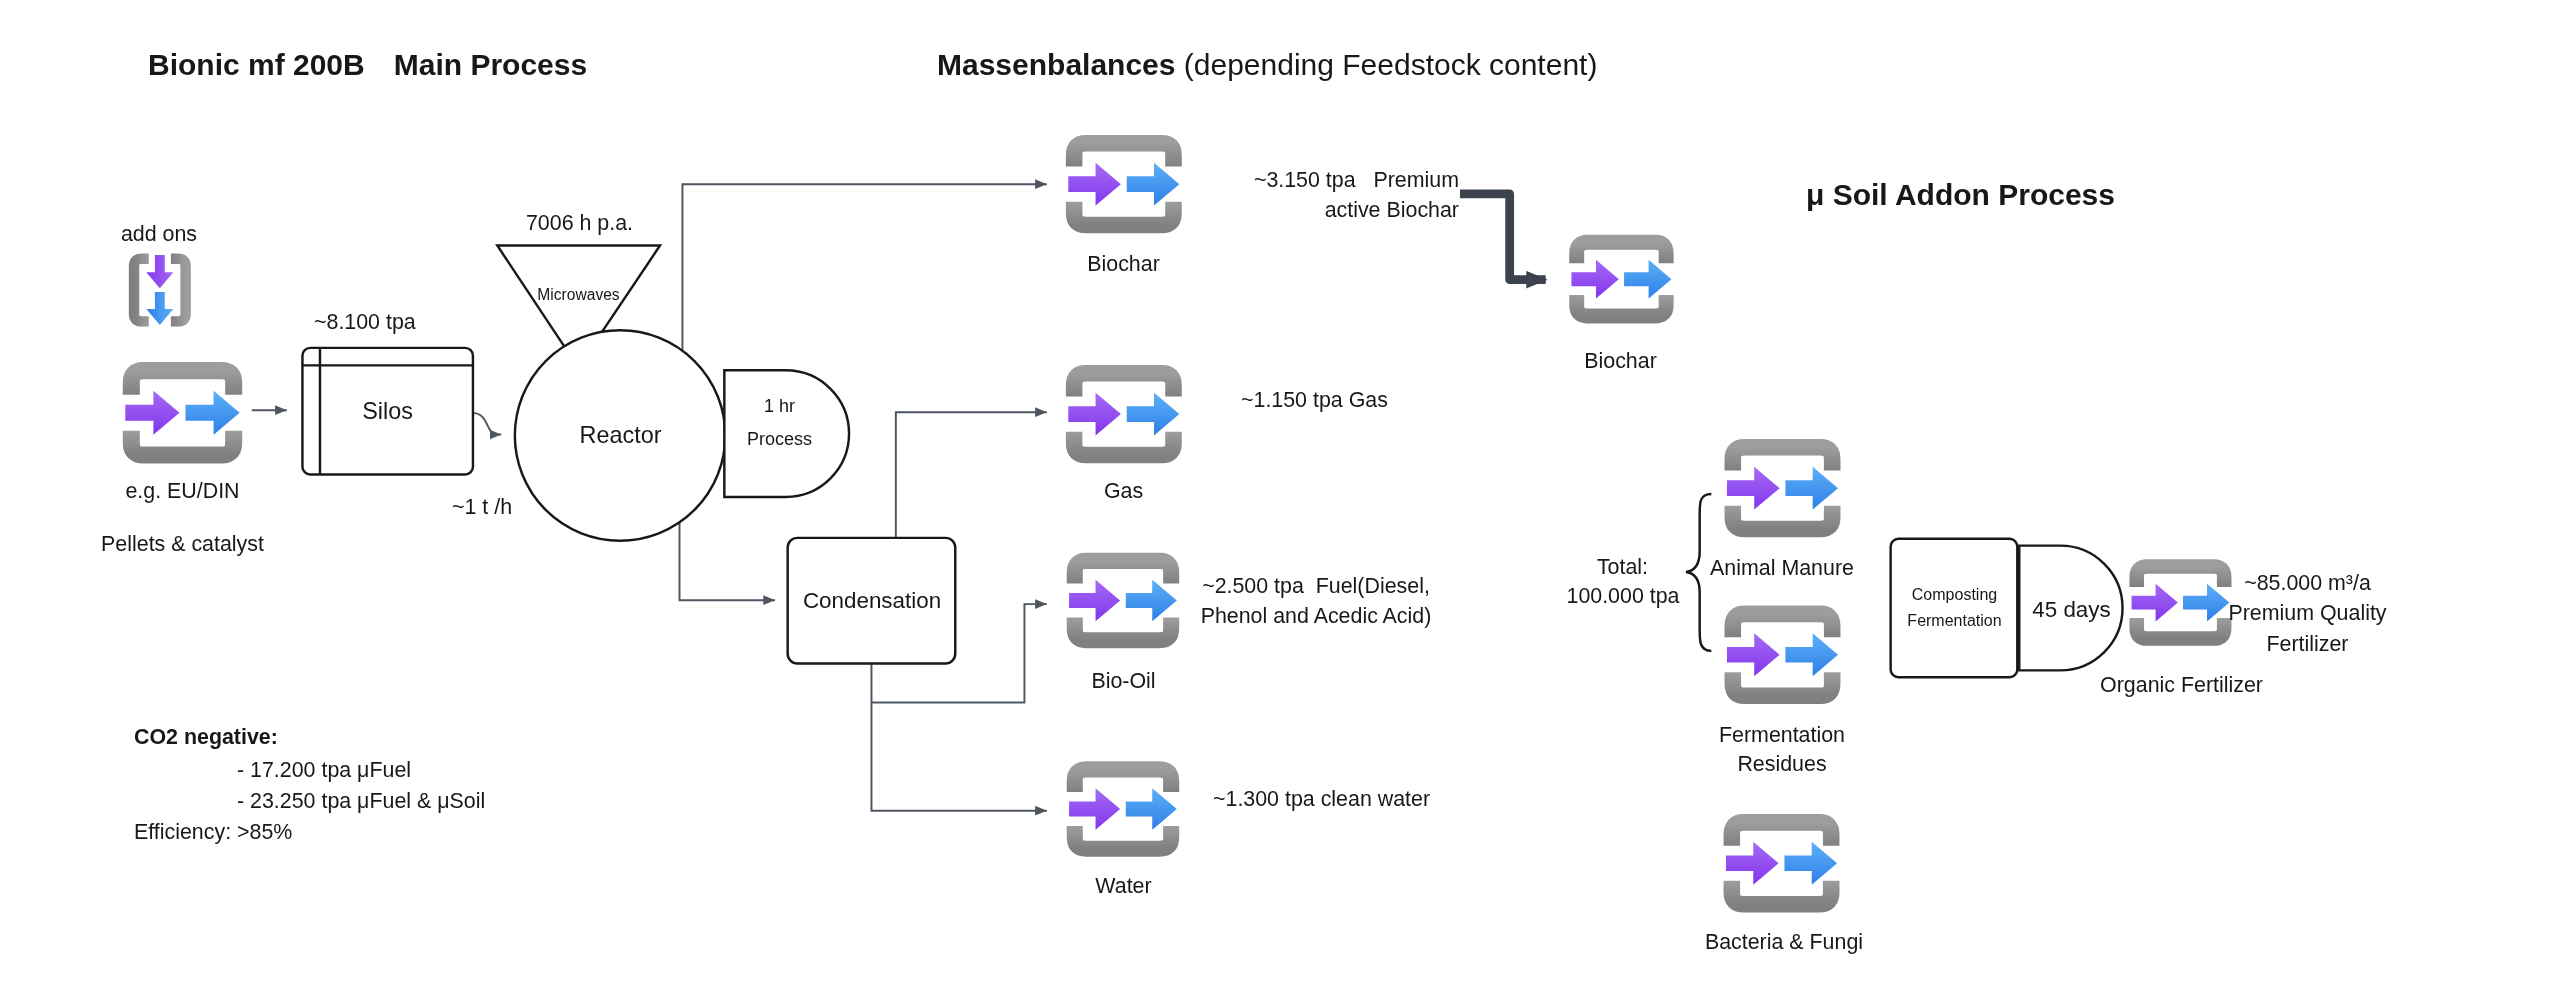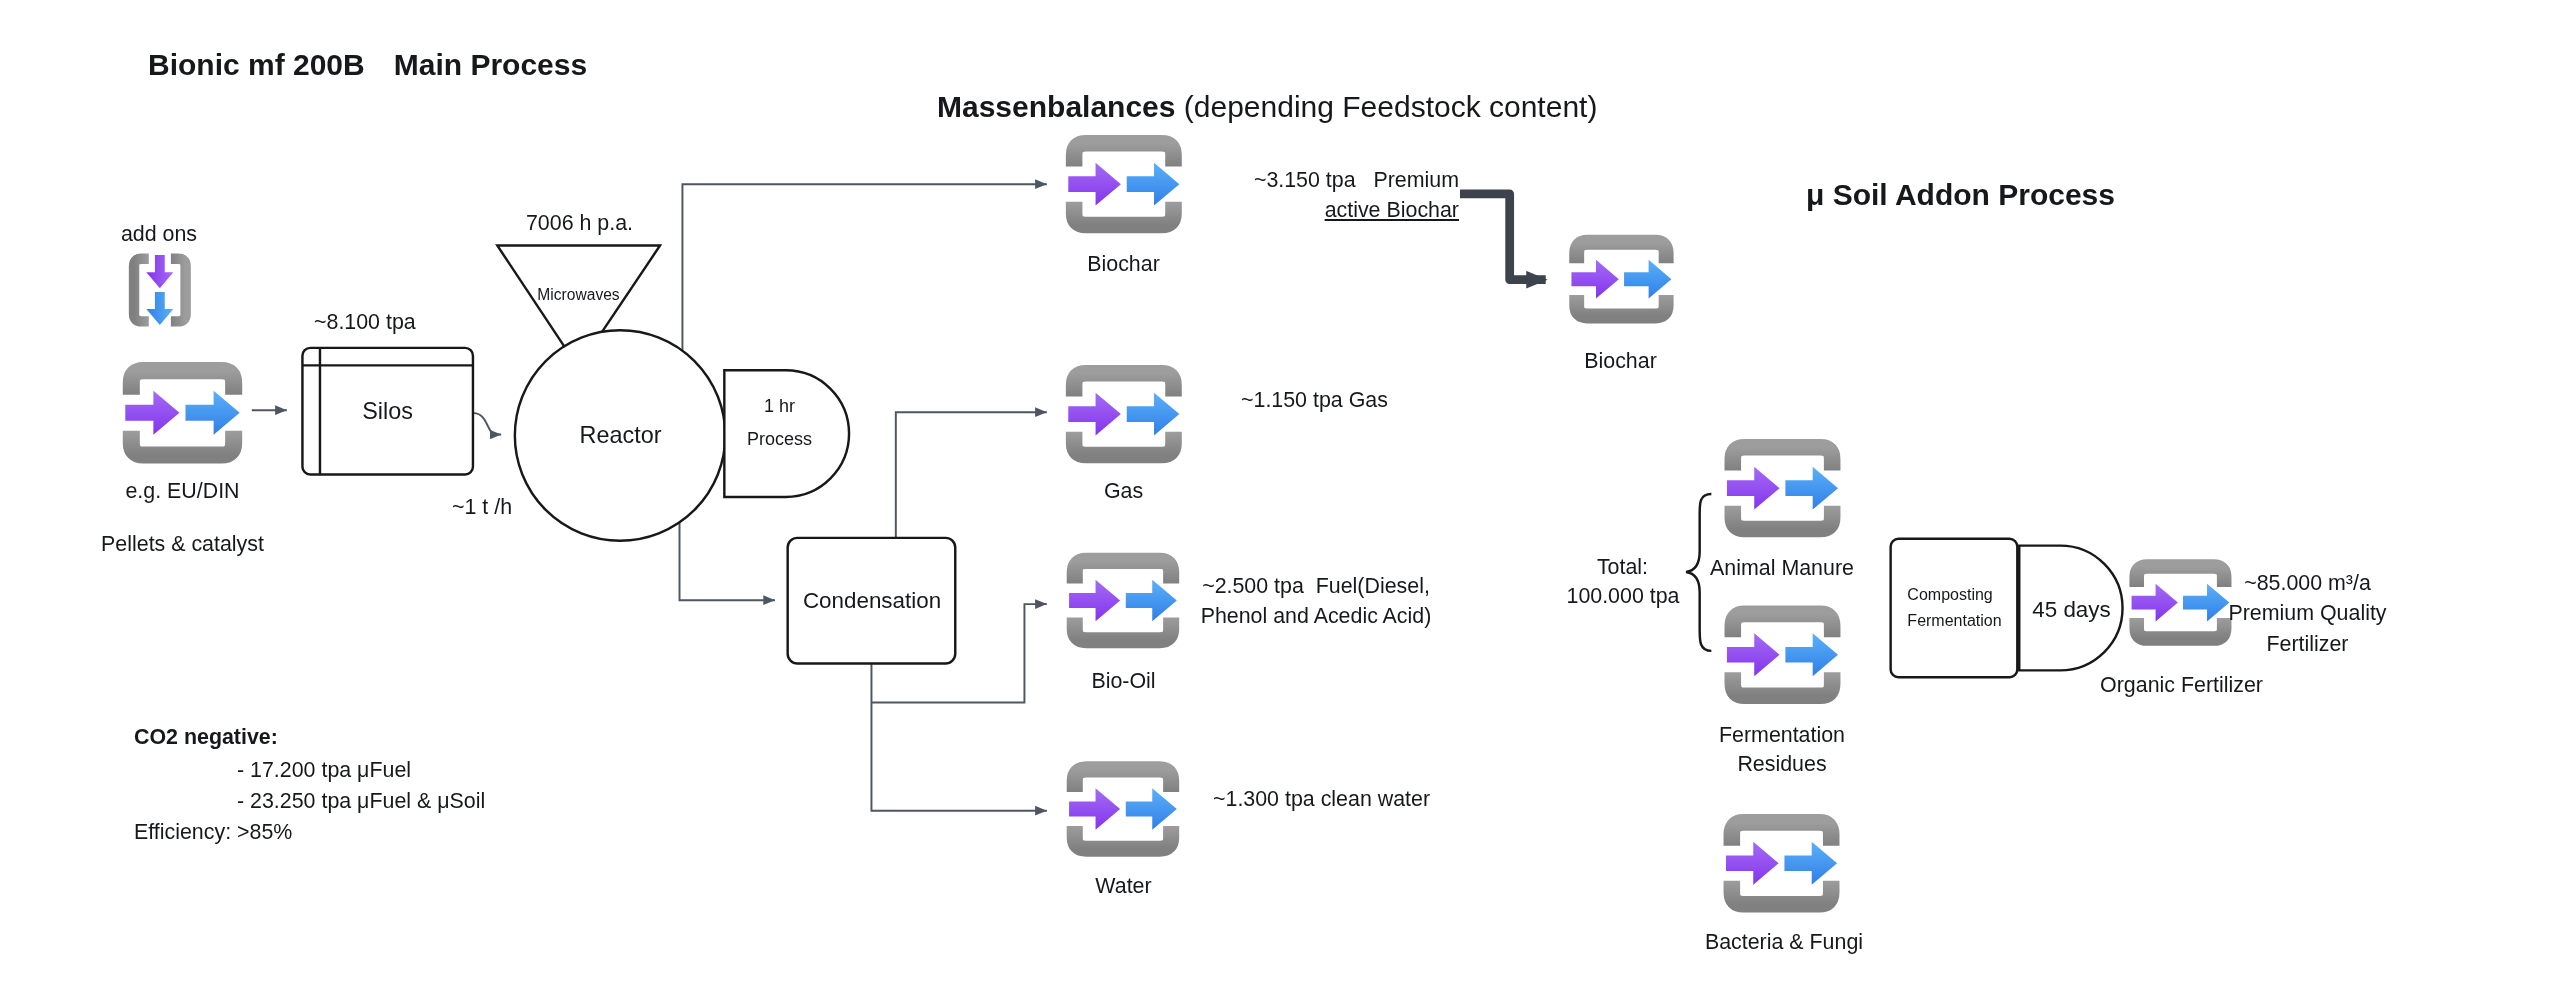--- a/index.html
+++ b/index.html
@@ -2,21 +2,21 @@
 <html><head>
 <meta charset="utf-8">
 <style>
   html,body{margin:0;padding:0;background:#ffffff;}
   body{width:2576px;height:988px;position:relative;overflow:hidden;
        font-family:"Liberation Sans",sans-serif;color:#16181c;}
   svg.layer{position:absolute;left:0;top:0;}
   .t{position:absolute;white-space:pre-wrap;font-size:21.4px;line-height:29px;color:#16181c;}
   .c{text-align:center;}
   .r{text-align:right;}
-  .flex{display:flex;align-items:center;justify-content:center;text-align:left;position:absolute;}
+  .flex{display:flex;align-items:center;justify-content:center;text-align:center;position:absolute;}
   .title{font-size:30px;font-weight:bold;line-height:35px;white-space:pre;}
   .title .normal{font-weight:normal;}
   .gap{display:inline-block;width:29px;}
   .small{font-size:15.6px;line-height:19.5px;}
   .bold{font-weight:bold;}
   .lh26{line-height:26px;}
 </style>
 </head>
 <body>
 
@@ -84,21 +84,21 @@
   <use href="#flow-icon" transform="translate(1091,777) scale(0.97)"></use>
   <use href="#flow-icon" transform="translate(1607,237) scale(0.9)"></use>
   <use href="#flow-icon" transform="translate(1766,446)"></use>
   <use href="#flow-icon" transform="translate(1766,617)"></use>
   <use href="#flow-icon" transform="translate(1765,831)"></use>
   <use href="#flow-icon" transform="translate(2182,570) scale(0.88)"></use>
 </svg>
 
 <div class="t title" style="left:148px;top:47px;"><span>Bionic mf 200B</span><span class="gap"></span><span>Main Process</span></div>
 
-<div class="t title" style="left:937px;top:47px;margin-top:42px;"><span>Massenbalances</span><span class="normal"> (depending Feedstock content)</span></div>
+<div class="t title" style="left:937px;top:47px;"><span>Massenbalances</span><span class="normal"> (depending Feedstock content)</span></div>
 
 <div class="t title" style="left:1806px;top:141px;margin-top:36px;">μ Soil Addon Process</div>
 
 <div class="t c" style="left:115px;top:220px;width:88px;">add ons</div>
 <div class="t c" style="left:85px;top:477px;width:195px;">e.g. EU/DIN</div>
 <div class="t c" style="left:85px;top:506px;width:195px;margin-top:24px;">Pellets &amp; catalyst</div>
 <div class="t" style="left:314px;top:308px;">~8.100 tpa</div>
 <div class="flex" style="left:302px;top:348px;width:171px;height:127px;font-size:23.4px;">Silos</div>
 <div class="t" style="left:452px;top:493px;">~1 t /h</div>
 <div class="t c" style="left:487px;top:209px;width:185px;">7006 h p.a.</div>
@@ -107,21 +107,21 @@
 <div class="t c" style="left:721px;top:390px;width:117px;font-size:18px;line-height:33px;"><span>1 hr</span><br><span>Process</span></div>
 <div class="flex" style="left:788px;top:538px;width:168px;height:126px;font-size:22.4px;">Condensation</div>
 
 <div class="t bold" style="left:134px;top:723px;">CO2 negative:</div>
 <div class="t" style="left:237px;top:756px;">- 17.200 tpa μFuel</div>
 <div class="t" style="left:237px;top:787px;">- 23.250 tpa μFuel &amp; μSoil</div>
 <div class="t" style="left:134px;top:818px;">Efficiency: &gt;85%</div>
 
 <div class="t c" style="left:1060px;top:250px;width:127px;">Biochar</div>
 <div class="t r" style="left:1209px;top:166px;width:250px;">~3.150 tpa   Premium</div>
-<div class="t r" style="left:1209px;top:196px;width:250px;text-decoration:underline;">active Biochar</div>
+<div class="t r" style="left:1209px;top:196px;width:250px;">active Biochar</div>
 
 <div class="t c" style="left:1060px;top:477px;width:127px;">Gas</div>
 <div class="t" style="left:1241px;top:386px;">~1.150 tpa Gas</div>
 
 <div class="t c" style="left:1060px;top:667px;width:127px;">Bio-Oil</div>
 <div class="t c" style="left:1194px;top:572px;width:244px;">~2.500 tpa  Fuel(Diesel,</div>
 <div class="t c" style="left:1194px;top:602px;width:244px;">Phenol and Acedic Acid)</div>
 
 <div class="t c" style="left:1060px;top:872px;width:127px;">Water</div>
 <div class="t" style="left:1213px;top:785px;">~1.300 tpa clean water</div>

